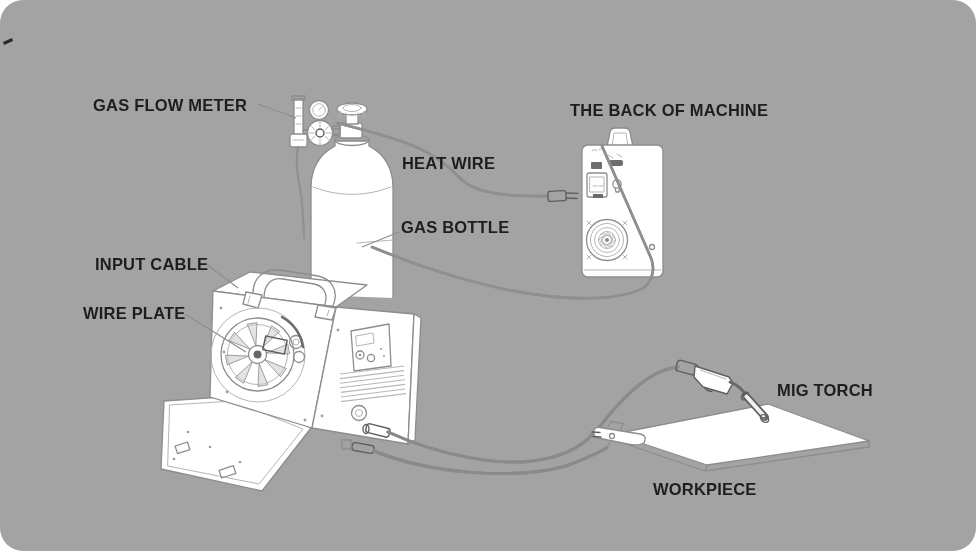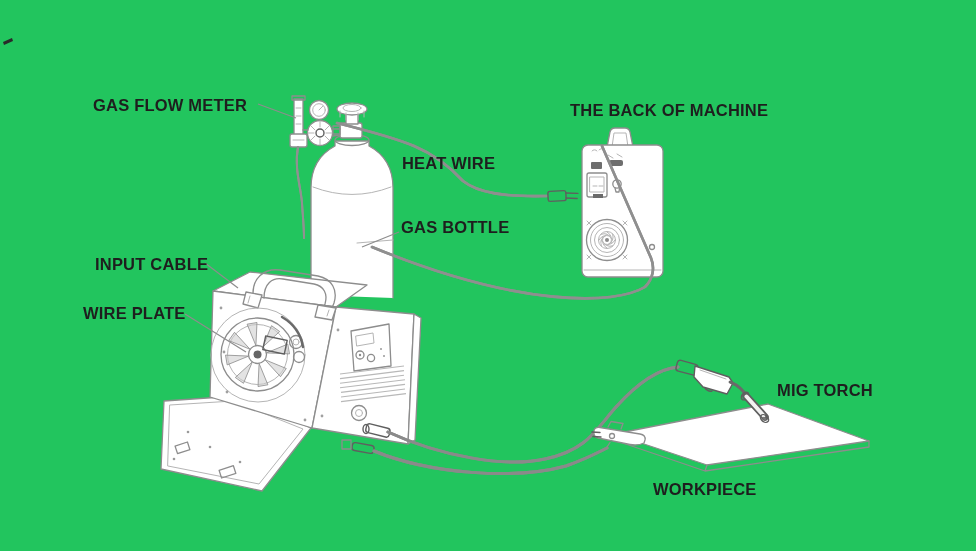--- a/index.html
+++ b/index.html
@@ -1,17 +1,17 @@
 <!DOCTYPE html>
 <html><head>
 <meta charset="utf-8">
 <style>
   html,body{margin:0;padding:0;background:#fff;}
-  .canvas{position:relative;width:976px;height:551px;background:#22c55e;overflow:hidden;
-          font-family:"Liberation Sans",sans-serif;}
+  .canvas{position:relative;width:976px;height:551px;background:#a3a3a3;overflow:hidden;
+          font-family:"Liberation Sans",sans-serif;border-radius:23px;}
   svg{display:block;}
   .lbl{font-family:"Liberation Sans","DejaVu Sans",sans-serif;font-weight:700;
        font-size:16.5px;fill:#1e1e1e;letter-spacing:.2px;}
   .st{fill:none;stroke:#8d8d8d;stroke-width:1.3;stroke-linecap:round;stroke-linejoin:round;}
   .lt{fill:none;stroke:#b5b5b5;stroke-width:1;stroke-linecap:round;}
   .dk{fill:none;stroke:#5f5f5f;stroke-width:1.4;stroke-linecap:round;stroke-linejoin:round;}
   .wfill{fill:#ffffff;}
   .tube{fill:none;stroke:#8f8f8f;stroke-width:2.6;stroke-linecap:round;}
   .tube-thin{fill:none;stroke:#919191;stroke-width:2;stroke-linecap:round;}
   .cable{fill:none;stroke:#8a8a8a;stroke-width:3;stroke-linecap:round;}

